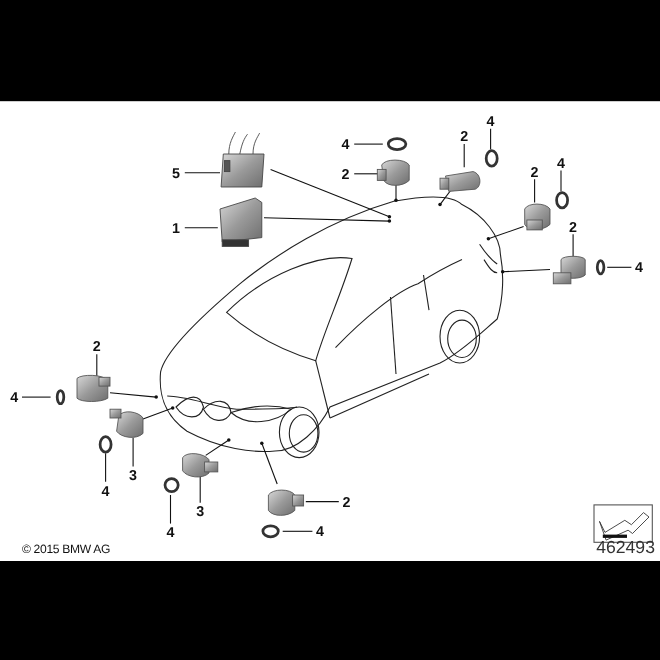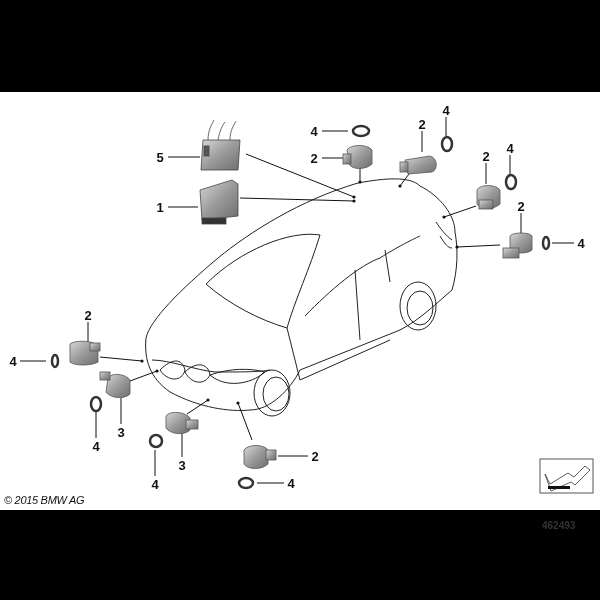--- a/index.html
+++ b/index.html
@@ -1,21 +1,21 @@
 <!DOCTYPE html>
 <html><head>
 <meta charset="utf-8">
 <style>
   html,body{margin:0;padding:0;background:#000;}
   body{width:600px;height:600px;position:relative;overflow:hidden;font-family:"Liberation Sans",sans-serif;}
   .canvas{position:absolute;left:0;top:92px;width:600px;height:418px;background:#fff;}
   svg{position:absolute;left:0;top:0;}
   .lbl{position:absolute;font-weight:bold;font-size:13px;color:#111;line-height:1;transform:translate(-50%,-50%);}
-  .copyright{position:absolute;left:4px;top:494px;font-size:11px;color:#111;letter-spacing:-0.3px;font-style:italic;}
-  .ref{position:absolute;left:542px;top:520px;font-size:10px;color:#333;font-weight:bold;}
+  .copyright{position:absolute;left:20px;top:494px;font-size:11px;color:#111;letter-spacing:-0.3px;}
+  .ref{position:absolute;left:542px;top:490px;font-size:16px;color:#333;}
 </style>
 </head>
 <body>
 
 <div class="canvas"></div>
 
 <svg width="600" height="600" viewBox="0 0 600 600">
   <defs>
     <linearGradient id="metal" x1="0" y1="0" x2="1" y2="1">
       <stop offset="0" stop-color="#d8d8d8"></stop>

